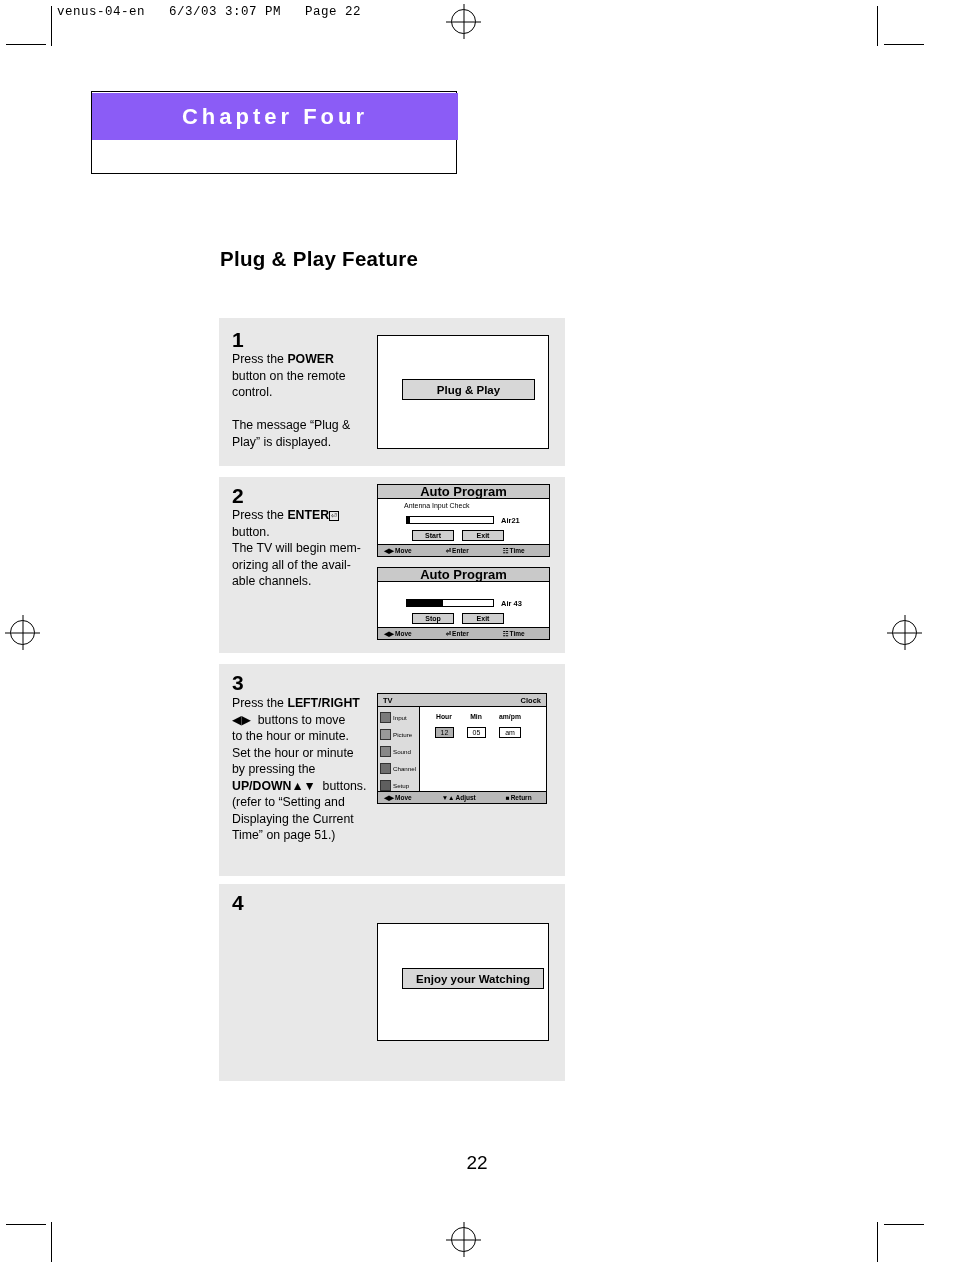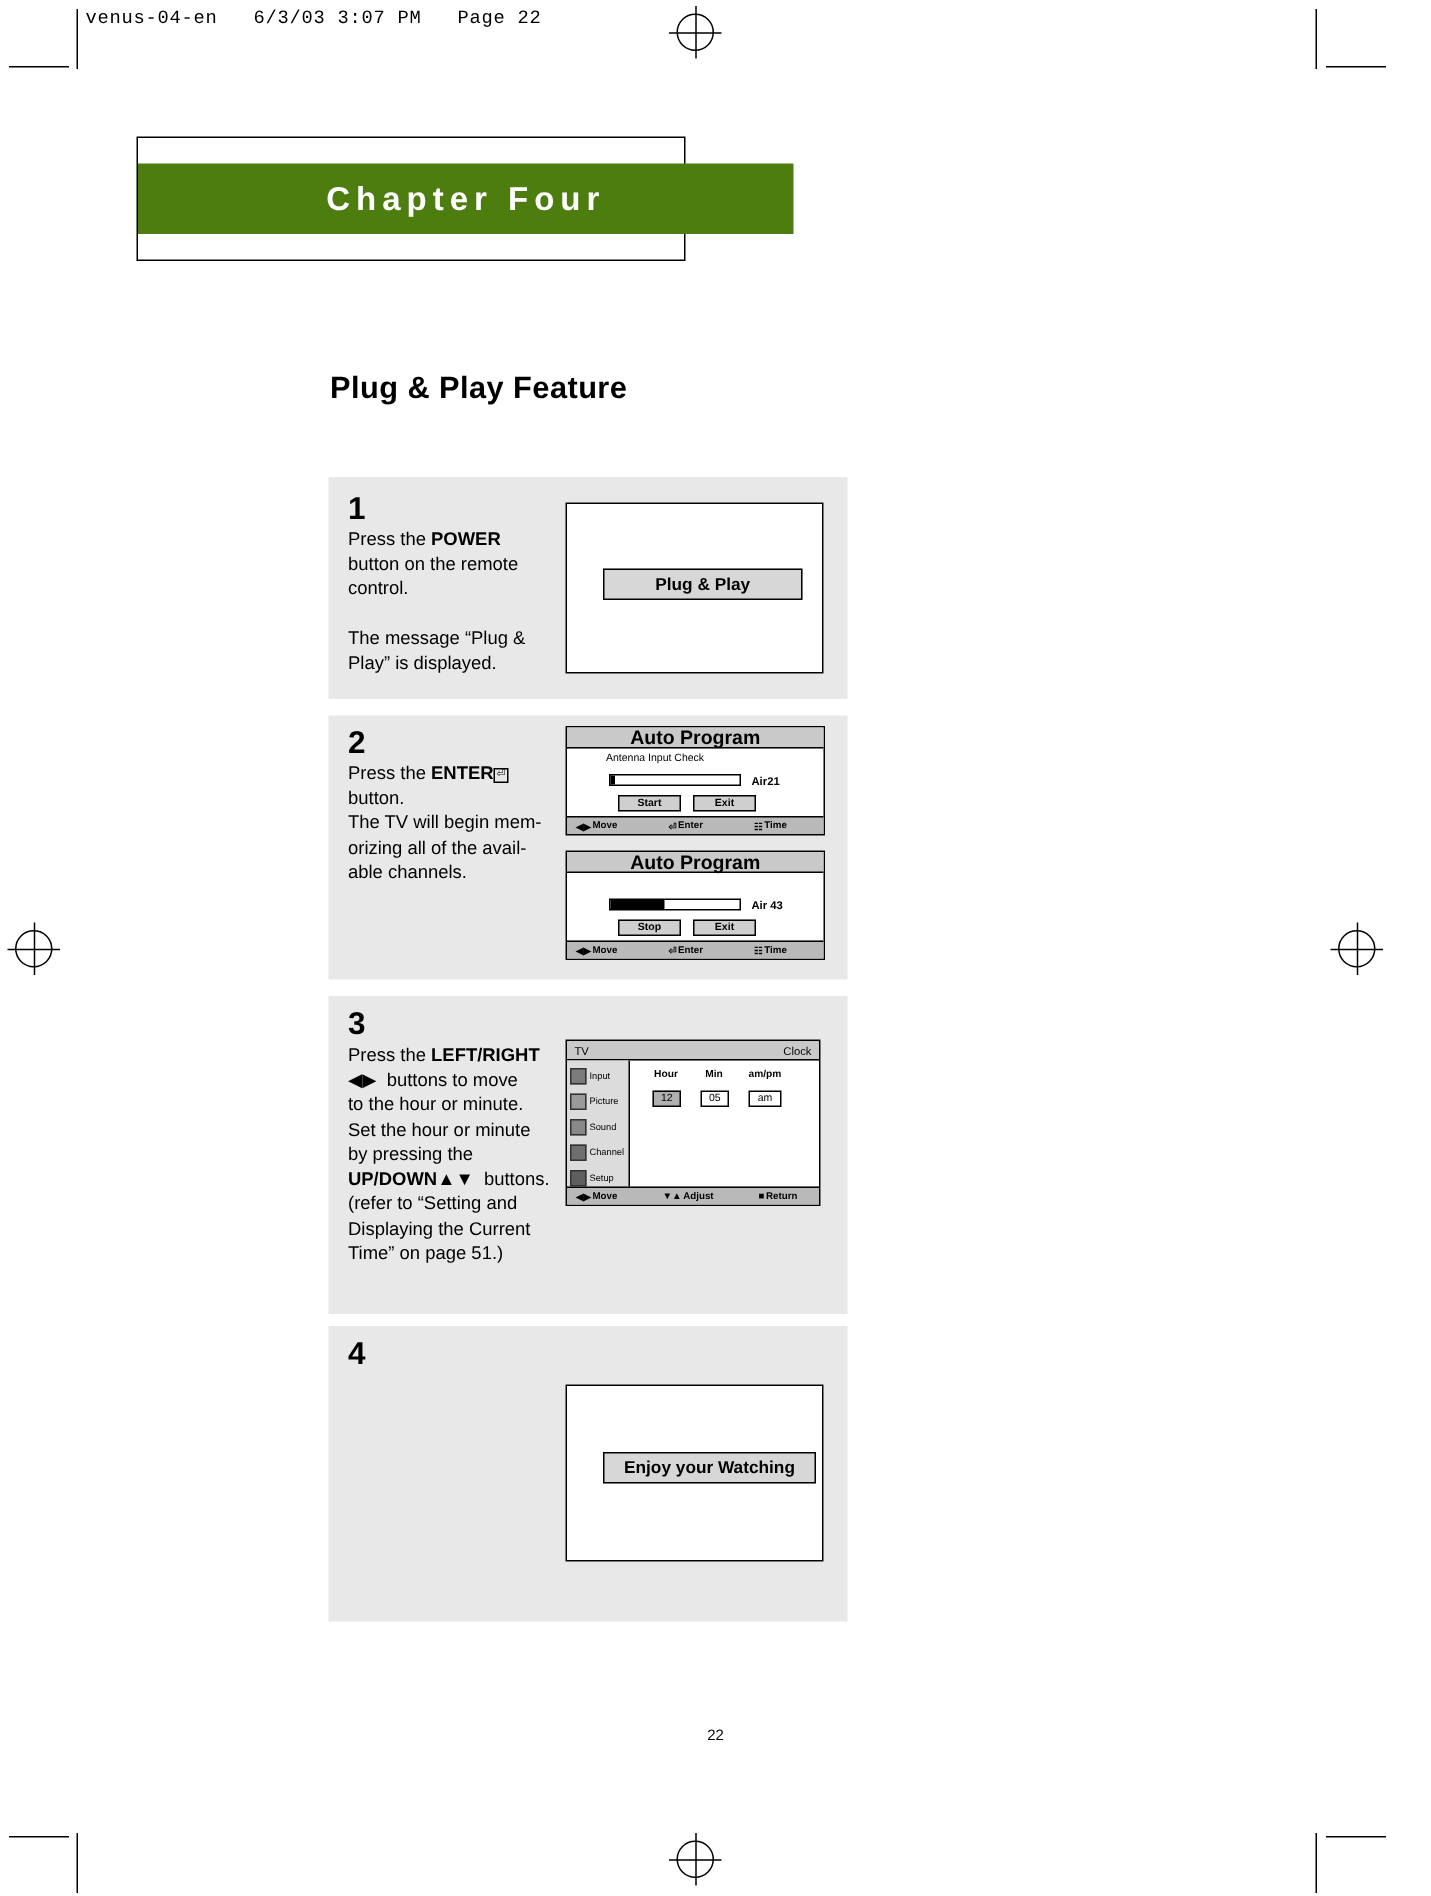--- a/index.html
+++ b/index.html
@@ -69,23 +69,23 @@
   .chapter-box {
     position: absolute;
     left: 91px; top: 91px;
     width: 366px; height: 83px;
     border: 1px solid #000;
     box-sizing: border-box;
     background: #fff;
   }
   .chapter-bar {
     position: absolute;
-    left: 0; top: 17px;
-    width: 437px; height: 47px;
-    background: #4d7c0f;
+    left: 0; top: 1px;
+    width: 366px; height: 47px;
+    background: #8b5cf6;
     color: #fff;
     font-size: 22px;
     font-weight: bold;
     letter-spacing: 4px;
     display: flex;
     align-items: center;
     justify-content: center;
   }
 
   
@@ -209,21 +209,21 @@
     background: #fff;
     box-sizing: border-box;
   }
   .menu-top {
     position: absolute;
     left: 0; right: 0; top: 0;
     height: 13px;
     background: #c9c9c9;
     border-bottom: 1px solid #000;
     font-size: 7.5px;
-    font-weight: normal;
+    font-weight: bold;
     display: flex;
     align-items: center;
     justify-content: space-between;
     padding: 0 5px;
     box-sizing: border-box;
   }
   .menu-side {
     position: absolute;
     left: 0; top: 13px;
     width: 42px;
@@ -269,21 +269,21 @@
     justify-content: center;
   }
   .clock-field.sel { background: #b0b0b0; }
 
   
   .page-num {
     position: absolute;
     left: 0; right: 0;
     top: 1152px;
     text-align: center;
-    font-size: 10px;
+    font-size: 19px;
   }
   .tri { display:inline-block; }
 </style>
 </head>
 <body>
 
 <div class="page">
 
   <div class="crop-v" style="left:51px; top:6px; height:40px;"></div>
   <div class="crop-v" style="left:877px; top:6px; height:40px;"></div>

